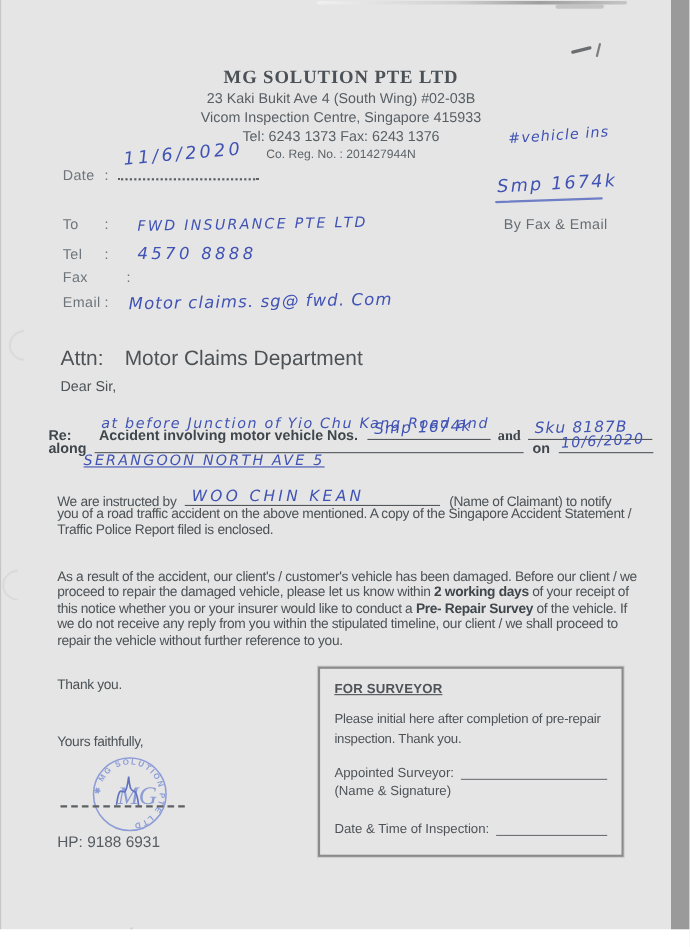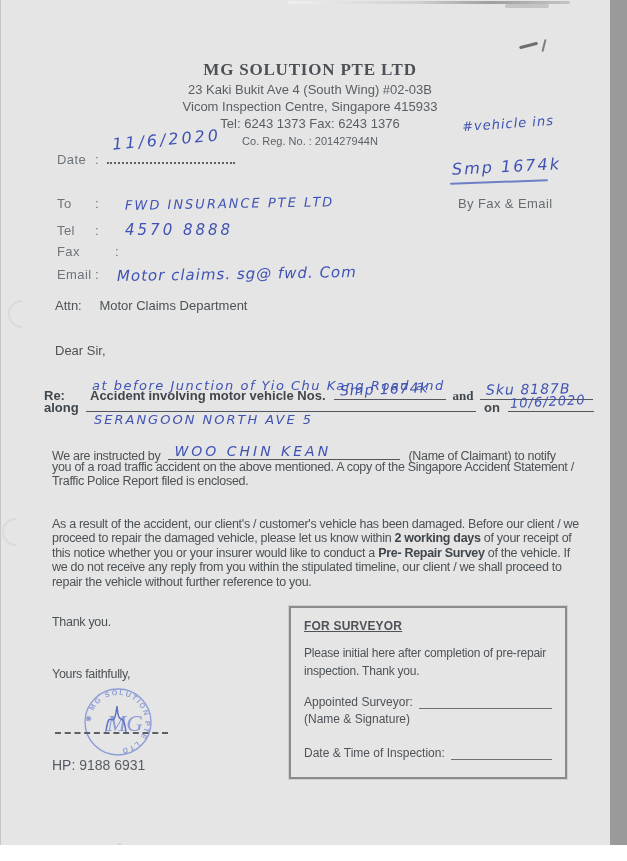--- a/index.html
+++ b/index.html
@@ -100,21 +100,21 @@
   <div class="abs row" style="left:57px; top:244px;gap:20px;">
     <span class="label" style="width:38px;">Fax</span>
     <span class="label" style="width:30px;">:</span>
   </div>
   <div class="abs row" style="left:57px; top:265px;">
     <span class="label" style="width:38px;">Email</span>
     <span class="label" style="width:22px;">:</span>
     <span class="hand" style="font-size:15px; letter-spacing:1px; transform:rotate(-1deg);">Motor claims. sg@ fwd. Com</span>
   </div>
 
-  <div class="abs" style="left:55px; top:298px; font-size:13px;">
+  <div class="abs" style="left:55px; top:316px; font-size:19px;">
     <span>Attn:</span>
     <span style="margin-left:14px;">Motor Claims Department</span>
   </div>
   <div class="abs" style="left:55px; top:343px; font-size:13px;">Dear Sir,</div>
 
   <div class="abs row" style="left:44px; top:376px; font-size:13px;">
     <span class="b" style="width:46px;">Re:</span>
     <span class="b">Accident involving motor vehicle Nos.</span>
     <span class="fill" style="width:112px; margin-left:8px;">
       <span class="hand" style="font-size:14px; letter-spacing:1px; bottom:2px; transform:rotate(-2deg);">Smp 1674k</span>
@@ -127,21 +127,21 @@
   <div class="abs row" style="left:44px; top:396px; font-size:13px;">
     <span class="b" style="width:42px;">along</span>
     <span class="fill" style="width:390px;">
       <span class="hand" style="font-size:13px; letter-spacing:1.5px; bottom:18px;">at before Junction of Yio Chu Kang Road and</span>
     </span>
     <span class="b" style="margin:0 8px;">on</span>
     <span class="fill" style="width:86px;">
       <span class="hand" style="font-size:13px; letter-spacing:1px; bottom:2px; transform:rotate(-3deg); left:2px;">10/6/2020</span>
     </span>
   </div>
-  <div class="abs hand" style="left:94px; top:412px; font-size:13px; letter-spacing:2px;">SERANGOON NORTH AVE 5</div>
+  <div class="abs hand" style="left:76px; top:412px; font-size:13px; letter-spacing:2px;text-decoration:underline;">SERANGOON NORTH AVE 5</div>
 
   <div class="abs row para" style="left:52px; top:444px; width:530px;">
     <span>We are instructed by</span>
     <span class="fill" style="width:232px; margin:0 8px; flex:none;">
       <span class="hand" style="font-size:14px; letter-spacing:3px; bottom:1px;">WOO CHIN KEAN</span>
     </span>
     <span>(Name of Claimant) to notify</span>
   </div>
   <div class="abs para" style="left:52px; top:460px; width:528px;">you of a road traffic accident on the above mentioned. A copy of the Singapore Accident Statement / Traffic Police Report filed is enclosed.</div>
 

